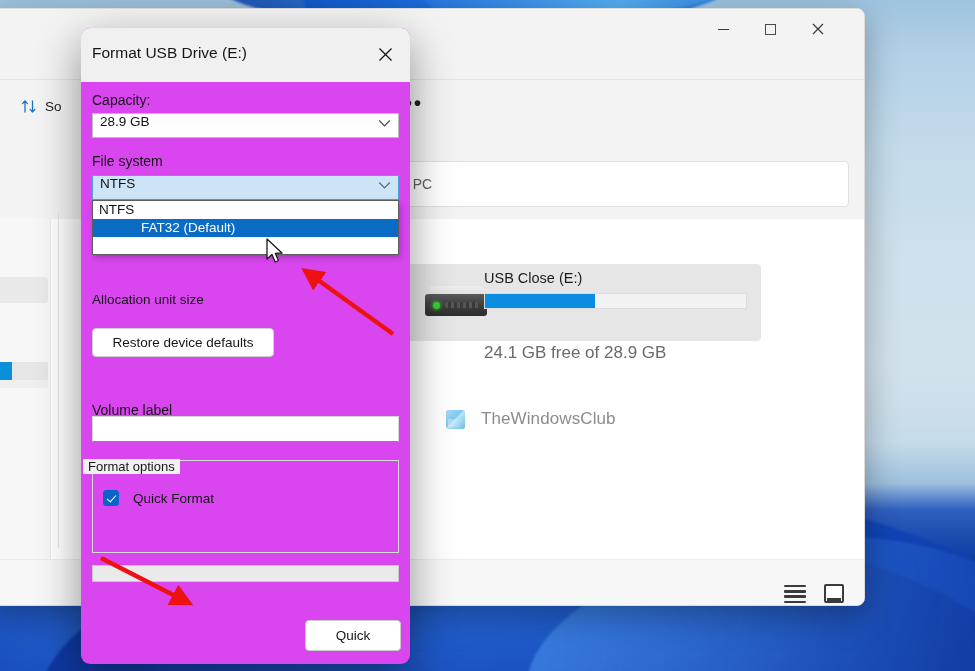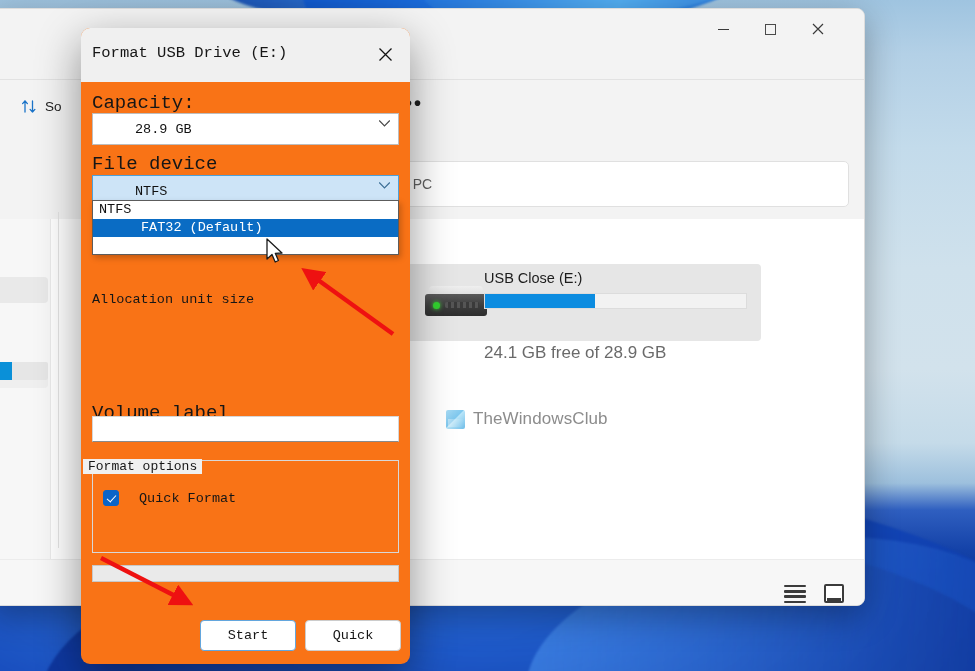--- a/index.html
+++ b/index.html
@@ -212,21 +212,21 @@
     background: #0c8ce0;
   }
   #usb-capacity-text {
     position: absolute; left: 77px; top: 51px;
     font-size: 17px; color: #6a6a6a; margin-top: 28px;
   }
 
   
   #watermark {
     position: absolute; left: 455px; top: 400px;
-    display: flex; align-items: center; gap: 8px;
+    display: flex; align-items: center; gap: 16px;
   }
   #watermark-logo {
     width: 19px; height: 19px; border-radius: 2px;
     background: linear-gradient(135deg,#a9dcf5 0%, #7fc8ee 45%, #b7e4f8 50%, #6fbde8 100%);
     position: relative;
   }
   #watermark-logo::after{
     content:""; position:absolute; left:2px; top:9px;
     width:15px; height:8px;
     background: linear-gradient(100deg,#ffffff66,#ffffff00);
@@ -259,51 +259,50 @@
   #view-icons-button::after{
     content:""; position:absolute; left:1px; bottom:0;
     width: 14px; height: 3px; background:#3b3b3b;
   }
 
   
   #format-dialog {
     position: absolute;
     left: 81px; top: 28px;
     width: 329px; height: 636px;
-    background: #f97316;
+    background: #d946ef;
     border-radius: 9px;
     box-shadow: 0 14px 44px rgba(0,0,0,.42);
     overflow: hidden;
-    font-family: Liberation Mono, monospace;
   }
   #dialog-titlebar {
     position: absolute; left: 0; top: 0;
     width: 329px; height: 54px;
     background: #f0f0f0;
   }
   #dialog-title {
     position: absolute; left: 11px; top: 16px;
     font-size: 15.5px; color: #161616;
   }
   #dialog-close {
     position: absolute; right: 8px; top: 10px;
     width: 34px; height: 32px;
     display:flex; align-items:center; justify-content:center;
   }
 
   .dlg-label {
     position: absolute;
-    font-size: 19px; color: #161616;
+    font-size: 14px; color: #161616;
   }
   .dlg-combo {
     position: absolute;
-    height: 32px;
+    height: 25px;
     background: #ffffff;
     border: 1px solid #bdbdbd;
-    display: flex; align-items: center; padding-left: 35px;
+    display: flex; 
   }
   .dlg-combo .combo-value {
     font-size: 13.5px; color: #111; padding-left: 7px;
   }
   .dlg-combo .combo-arrow {
     position: absolute; right: 7px; top: 5px;
   }
 
   #capacity-label   { left: 11px; top: 64px; }
   #capacity-combo   { left: 11px; top: 85px; width: 307px; }
@@ -374,21 +373,21 @@
     border: 1px solid #d8d8d8;
   }
   #format-options-legend {
     position: absolute; left: 2px; top: 431px;
     background: #f0f0f0;
     padding: 0 5px;
     font-size: 13px; color: #161616;
   }
   #quick-format-row {
     position: absolute; left: 22px; top: 462px;
-    display: flex; align-items: center; gap: 20px;
+    display: flex; align-items: center; gap: 14px;
   }
   #quick-format-checkbox {
     width: 16px; height: 16px;
     background: #0a64c8;
     border: 1px solid #0a64c8;
     border-radius: 3px;
     position: relative;
   }
   #quick-format-checkbox::after {
     content: "";
@@ -527,57 +526,57 @@
   </div>
 
   <div class="dlg-label" id="capacity-label">Capacity:</div>
   <div class="dlg-combo" id="capacity-combo">
     <span class="combo-value">28.9 GB</span>
     <svg class="combo-arrow" width="13" height="9" viewBox="0 0 13 9">
       <path d="M1.2 1.5 L6.5 6.8 L11.8 1.5" stroke="#4a4a4a" stroke-width="1.2" fill="none"></path>
     </svg>
   </div>
 
-  <div class="dlg-label" id="filesystem-label">File device</div>
+  <div class="dlg-label" id="filesystem-label">File system</div>
   <div class="dlg-combo" id="filesystem-combo">
     <span class="combo-value">NTFS</span>
     <svg class="combo-arrow" width="13" height="9" viewBox="0 0 13 9">
       <path d="M1.2 1.5 L6.5 6.8 L11.8 1.5" stroke="#3c6f96" stroke-width="1.2" fill="none"></path>
     </svg>
   </div>
 
   <div id="allocation-label">Allocation unit size</div>
 
   <div id="filesystem-listbox">
     <div class="listbox-option">
       <span>NTFS</span>
     </div>
     <div class="listbox-option selected">
       <span>FAT32 (Default)</span>
     </div>
     <div id="listbox-trailer"></div>
   </div>
 
+  <div id="restore-defaults-button">
+    <span>Restore device defaults</span>
+  </div>
 
   <div class="dlg-label" id="volume-label-label">Volume label</div>
   <div id="volume-label-input"></div>
 
   <div id="format-options-group"></div>
   <div id="format-options-legend">Format options</div>
   <div id="quick-format-row">
     <div id="quick-format-checkbox"></div>
     <span id="quick-format-label">Quick Format</span>
   </div>
 
   <div id="progress-bar"></div>
 
   <div id="dialog-buttons">
-    <div class="dlg-button" id="start-button">
-      <span>Start</span>
-    </div>
     <div class="dlg-button" id="close-button">
       <span>Quick</span>
     </div>
   </div>
 </div>
 
 <svg id="mouse-cursor" width="22" height="28" viewBox="0 0 22 28">
   <path d="M2 1 L2 21 L7 16.5 L10.2 24 L13.4 22.5 L10.3 15.3 L17 15 Z" fill="#ffffff" stroke="#1b1b1b" stroke-width="1.3" stroke-linejoin="round"></path>
 </svg>
 

